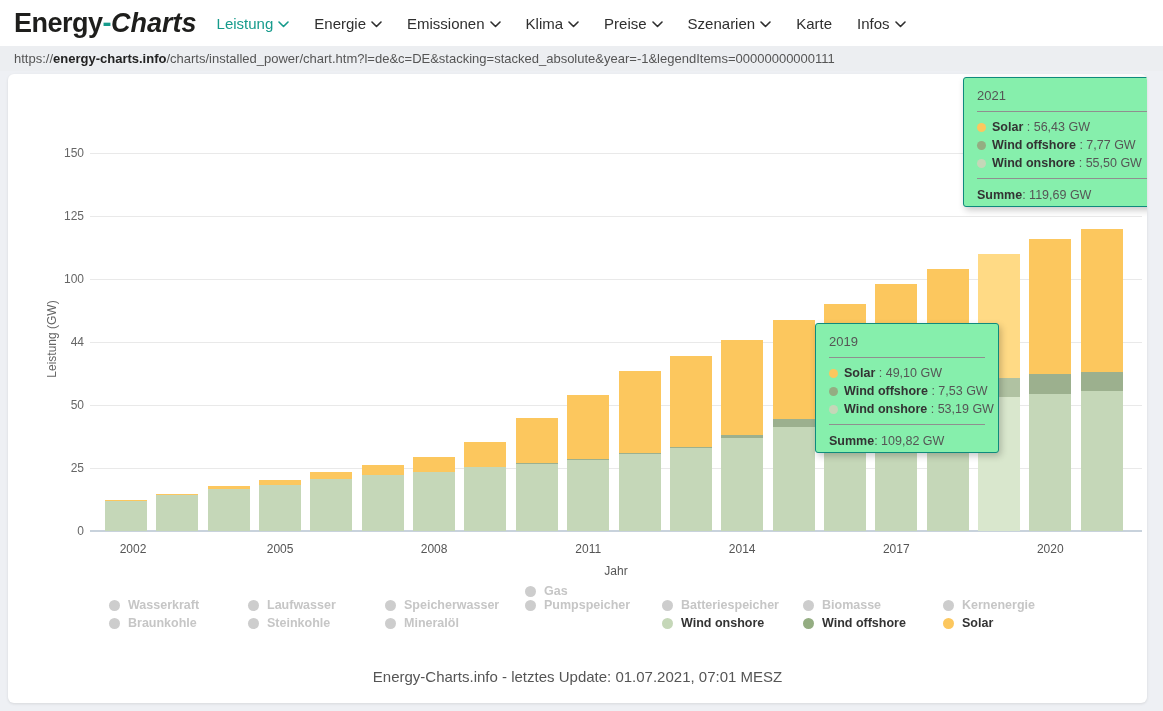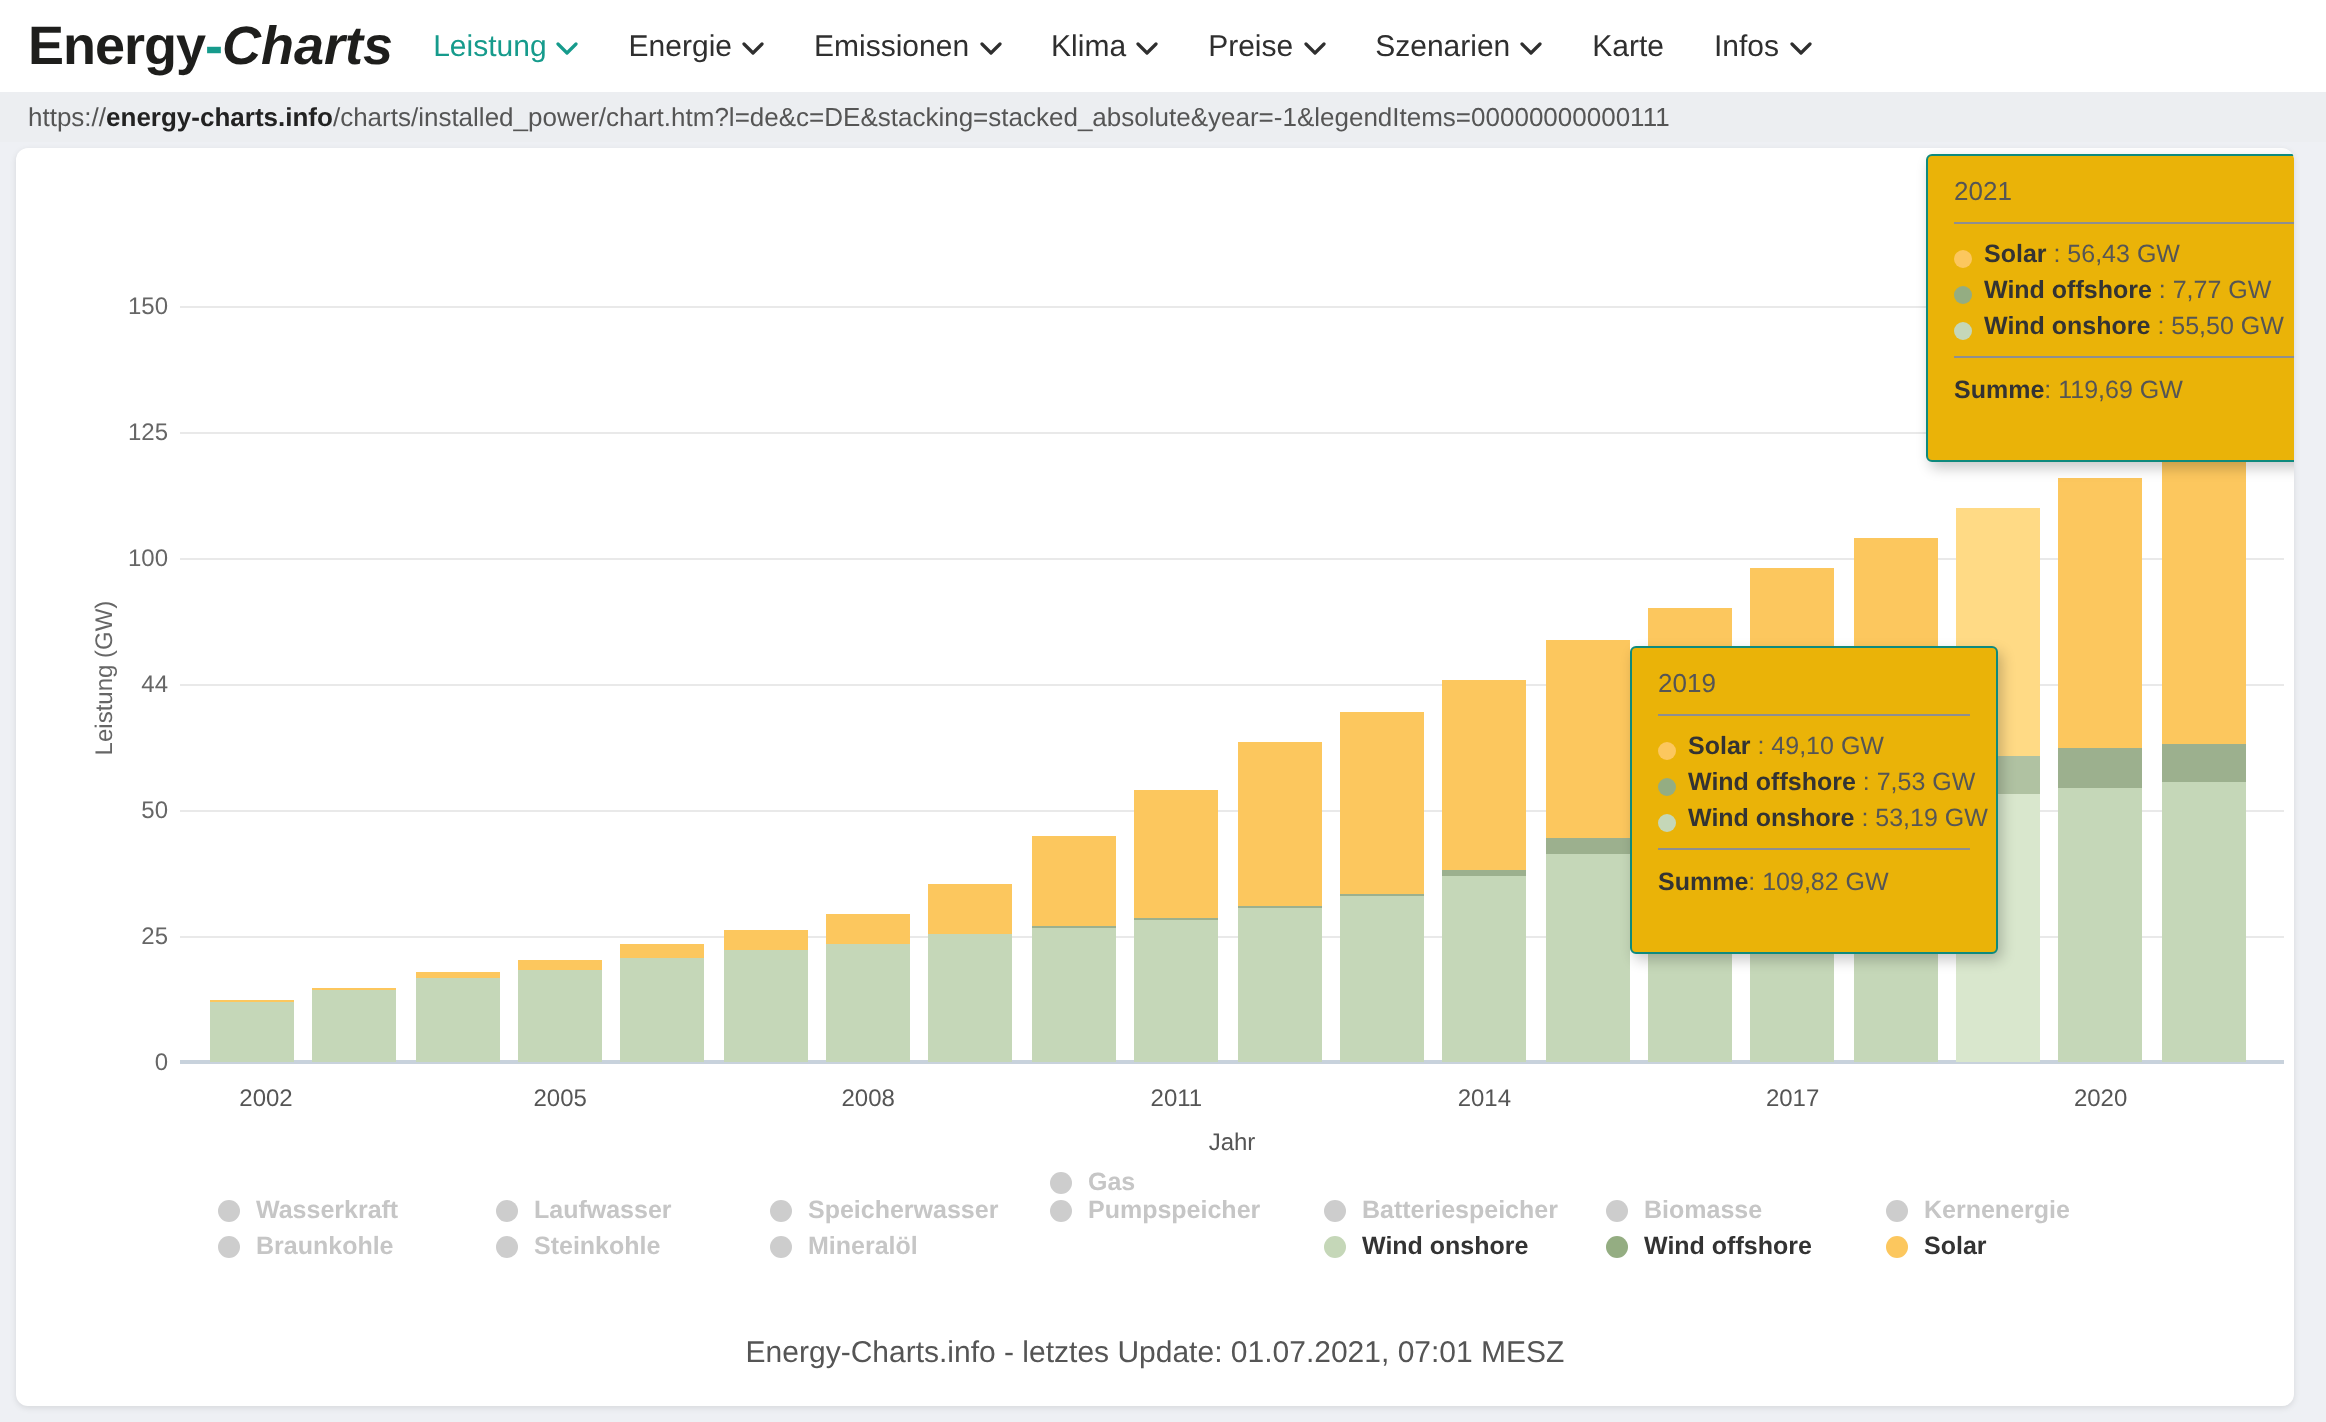--- a/index.html
+++ b/index.html
@@ -60,31 +60,31 @@
   .legend-item {
     position:absolute; height:18px; display:flex; align-items:center; gap:8px;
     font-size:12.5px; font-weight:bold; cursor:pointer; white-space:nowrap;
   }
   .legend-item .dot { width:11px; height:11px; border-radius:50%; flex:none; }
   .legend-item.disabled { color:#c6c6c6; }
   .legend-item.enabled { color:#333; }
 
   
   .tooltip {
-    position:absolute; background:#eab308;
+    position:absolute; background:#86efac;
     border:1px solid #0e8a7d; border-radius:3px;
     box-shadow:2px 3px 7px rgba(0,0,0,0.22);
-    padding:10px 13px 28px 13px;
+    padding:10px 13px 4px 13px;
     font-size:12.5px; color:#555; z-index:5;
   }
   #tt2021 { left:955px; top:3px; width:200px; }
   #tt2019 { left:807px; top:249px; width:184px; }
   .tt-year { margin-bottom:7px; font-size:13px; color:#555; }
   .tt-hr { border:none; border-top:1px solid #8f8f8f; margin:8px 0; }
-  .tt-row { display:flex; align-items:flex-end; gap:6px; margin:4px 0; white-space:nowrap; }
+  .tt-row { display:flex; align-items:center; gap:6px; margin:4px 0; white-space:nowrap; }
   .tt-dot { width:9px; height:9px; border-radius:50%; flex:none; }
   .tt-row b, .tt-sum b { color:#333; }
   .tt-sum { margin-top:9px; white-space:nowrap; }
 
   .footer {
     position:absolute; top:594px; left:0; width:100%;
     text-align:center; font-size:15px; color:#555;
   }
 </style>
 </head>

